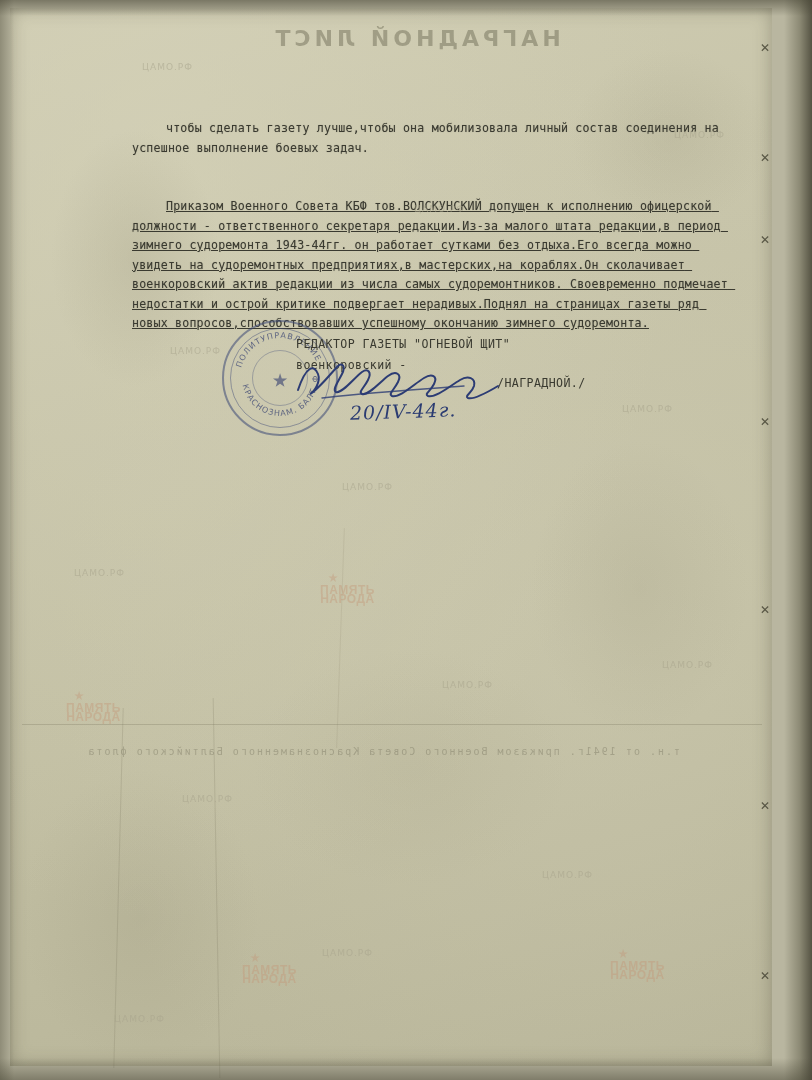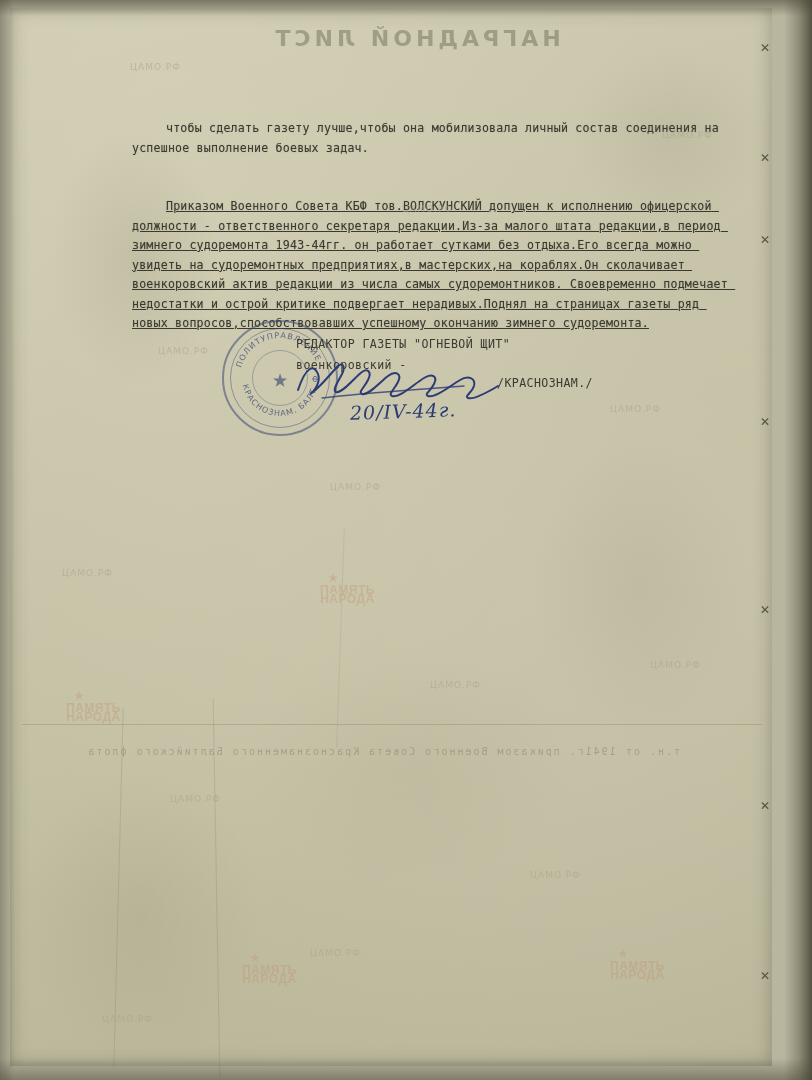--- a/index.html
+++ b/index.html
@@ -249,20 +249,21 @@
 
   
   .wm {
     position: absolute;
     pointer-events: none;
     color: rgba(168,164,140,0.55);
     font-family: "DejaVu Sans", sans-serif;
     font-size: 9px;
     letter-spacing: 1px;
     white-space: nowrap;
+    margin-left: 12px;
   }
   .wm-star {
     position: absolute;
     pointer-events: none;
     color: rgba(196,150,120,0.40);
     font-size: 17px;
     line-height: 17px;
   }
   .wm-pn {
     position: absolute;
@@ -317,21 +318,21 @@
         <text>
           <textPath href="#arcBottom" startOffset="6%">КРАСНОЗНАМ. БАЛТ. ФЛОТА</textPath>
         </text>
       </svg>
       <div class="star">★</div>
     </div>
 
     <div class="sig-block"><span>РЕДАКТОР ГАЗЕТЫ "ОГНЕВОЙ ЩИТ"</span>
 <span>военкоровский -</span></div>
 
-    <div class="sig-name">/КРАСНОЗНАМ./</div>
+    <div class="sig-name">/НАГРАДНОЙ./</div>
 
     <svg class="handwriting" viewBox="0 0 220 44">
       <path d="M6,30 C14,6 22,4 26,14 C29,22 22,32 18,34 C26,30 40,12 46,6 C50,2 54,6 50,14 C46,22 40,30 44,32 C50,34 62,18 70,12 C76,8 80,12 76,20 C72,28 66,32 70,34 C76,36 88,22 96,16 C104,10 110,14 106,22 C102,30 96,34 100,36 C108,38 122,24 132,18 C140,13 146,16 142,24 C138,32 132,34 136,36 C144,38 158,26 168,20 C176,15 184,18 182,26 C180,33 172,36 176,38 C182,40 196,32 206,26" fill="none" stroke="#2c3c74" stroke-width="2" stroke-linecap="round"></path>
       <path d="M30,38 C60,34 120,30 172,26" fill="none" stroke="#2c3c74" stroke-width="1.4" stroke-linecap="round" opacity="0.8"></path>
     </svg>
 
     <div class="hand-date">20/IV-44г.</div>
 
     <div class="wm" style="left:120px; top:54px;">ЦАМО.РФ</div>
     <div class="wm" style="left:392px; top:196px;">ЦАМО.РФ</div>

